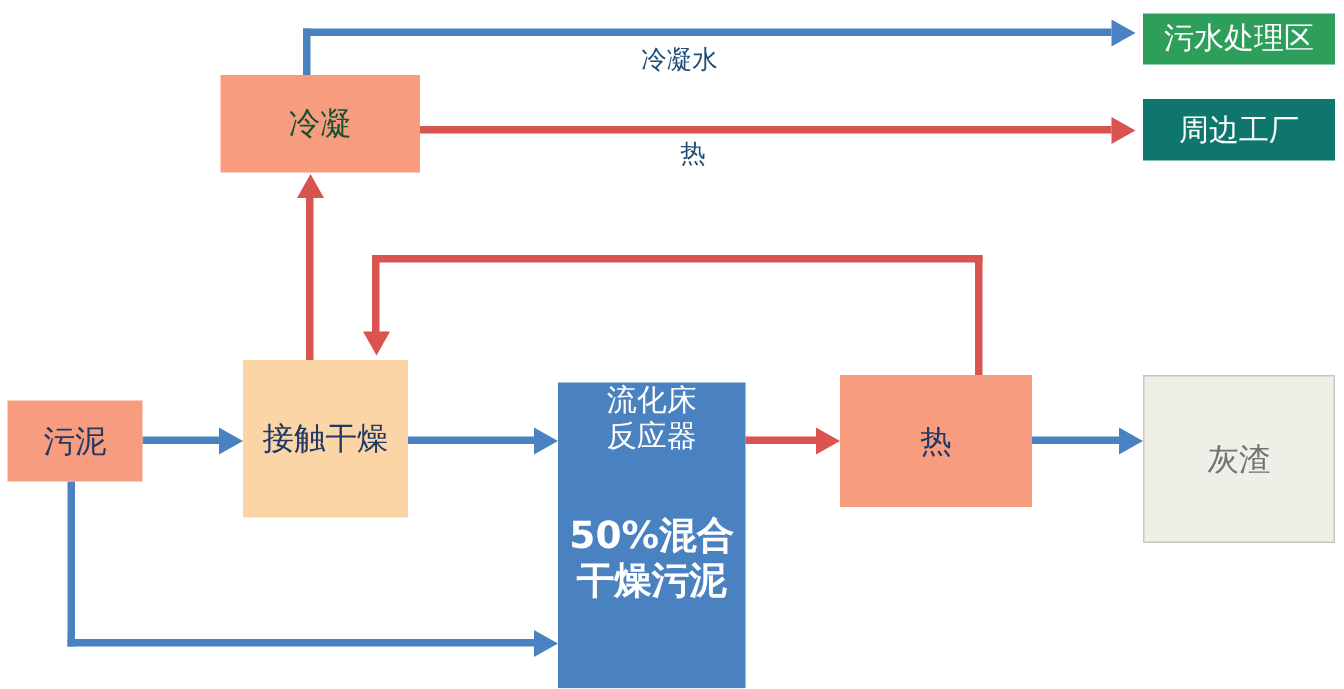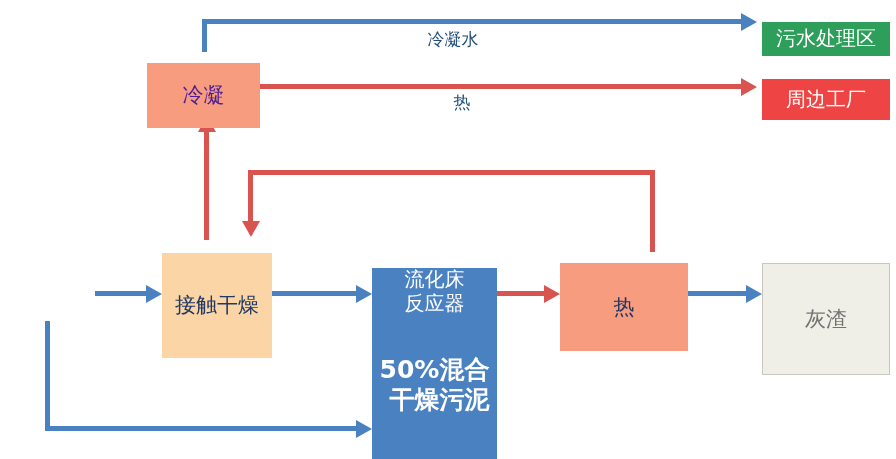--- a/index.html
+++ b/index.html
@@ -11,37 +11,36 @@
     overflow:hidden;
     border-radius:19px;
   }
   .box{
     position:absolute;
     box-sizing:border-box;
     display:flex;
     flex-direction:column;
     align-items:center;
     justify-content:center;
-    text-align:right;
+    text-align:center;
     line-height:1.18;
-    margin-top:13px;
   }
   .box .ln{display:block;white-space:nowrap;}
 
   
-  #box-condenser{left:147px;top:50px;width:113px;height:65px;background:#F79C7F;color:#4c1d95;font-size:21px;}
+  #box-condenser{left:147px;top:50px;width:133px;height:65px;background:#F79C7F;color:#14532d;font-size:21px;}
   #box-sludge{left:5px;top:267px;width:90px;height:54px;background:#F79C7F;color:#1F3864;font-size:21px;}
   #box-contact-dryer{left:162px;top:240px;width:110px;height:105px;background:#FBD5A5;color:#1F3864;font-size:21px;}
   #box-fbr{left:372px;top:255px;width:125px;height:204px;background:#4A81C0;color:#FFFFFF;font-size:20px;justify-content:flex-start;}
   #box-fbr .sub{margin-top:40px;font-size:25px;font-weight:bold;}
   #box-fbr .sub .ln:last-child{font-weight:bold;}
   #box-heat{left:560px;top:250px;width:128px;height:88px;background:#F79C7F;color:#1F3864;font-size:21px;}
   #box-ash{left:762px;top:250px;width:128px;height:112px;background:#EFEFE7;color:#737373;font-size:21px;border:1px solid #C8C8C0;}
   #box-wastewater{left:762px;top:9px;width:128px;height:34px;background:#2E9E5B;color:#FFFFFF;font-size:20px;}
-  #box-factory{left:762px;top:66px;width:128px;height:41px;background:#ef4444;color:#FFFFFF;font-size:20px;}
+  #box-factory{left:762px;top:66px;width:128px;height:41px;background:#0f766e;color:#FFFFFF;font-size:20px;}
 
   
   .seg{position:absolute;}
   .h-blue{background:#4A81C0;height:5px;}
   .v-blue{background:#4A81C0;width:5px;}
   .h-red{background:#D9534F;height:5px;}
   .v-red{background:#D9534F;width:5px;}
 
   .arrow{position:absolute;width:0;height:0;}
   .arrow-r-blue{border-top:9px solid transparent;border-bottom:9px solid transparent;border-left:16px solid #4A81C0;}
@@ -93,20 +92,23 @@
   <div class="seg h-blue" style="left:688px;top:291px;width:58px;"></div>
   <div class="arrow arrow-r-blue" style="left:746px;top:284.5px;"></div>
 
   <div class="edge-label" style="left:398px;top:28px;width:110px;">冷凝水</div>
   <div class="edge-label" style="left:432px;top:91px;width:60px;">热</div>
 
   <div class="box" id="box-condenser">
     <span class="ln">冷凝</span>
   </div>
 
+  <div class="box" id="box-sludge">
+    <span class="ln">污泥</span>
+  </div>
 
   <div class="box" id="box-contact-dryer">
     <span class="ln">接触干燥</span>
   </div>
 
   <div class="box" id="box-fbr">
     <span class="ln">流化床</span>
     <span class="ln">反应器</span>
     <div class="sub">
       <span class="ln">50%混合</span>

